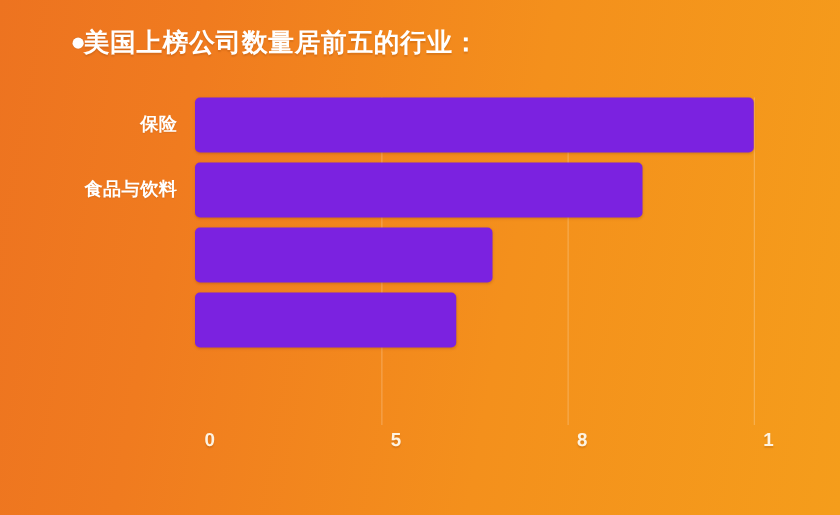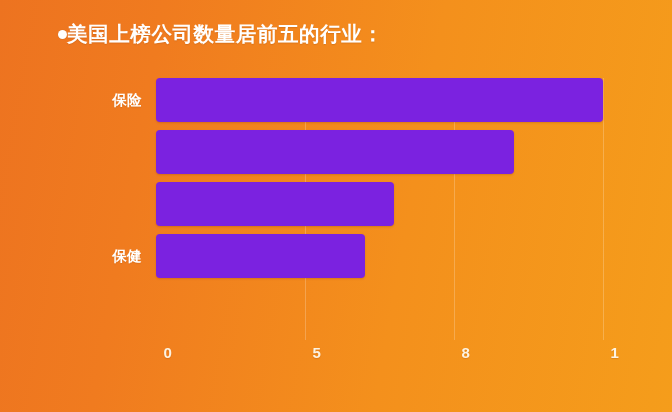--- a/index.html
+++ b/index.html
@@ -118,27 +118,27 @@
 
   <div id="plot">
       <div class="gridline" style="left: 149px;"></div>
       <div class="gridline" style="left: 298px;"></div>
       <div class="gridline" style="left: 447px;"></div>
       <div class="bar-row" style="top: 0px;">
         <div class="cat-label">保险</div>
         <div class="bar" title="保险: 15" style="width: 447px; background: rgb(123, 34, 224);"></div>
       </div>
       <div class="bar-row" style="top: 52px;">
+        <div class="cat-label">食品与饮料</div>
         <div class="bar" title="食品与饮料: 12" style="width: 357.6px; background: rgb(123, 34, 224);"></div>
       </div>
       <div class="bar-row" style="top: 104px;">
         <div class="bar" title="银行/商业储蓄: 8" style="width: 238.4px; background: rgb(123, 34, 224);"></div>
       </div>
       <div class="bar-row" style="top: 156px;">
-        <div class="cat-label">保健</div>
         <div class="bar" title="保健: 7" style="width: 208.6px; background: rgb(123, 34, 224);"></div>
       </div>
     </div>
 
   <div id="xaxis">
       <span class="xtick" style="left: 0px;">0</span>
       <span class="xtick" style="left: 149px;">5</span>
       <span class="xtick" style="left: 298px;">8</span>
       <span class="xtick" style="left: 447px;">1</span>
     </div>

